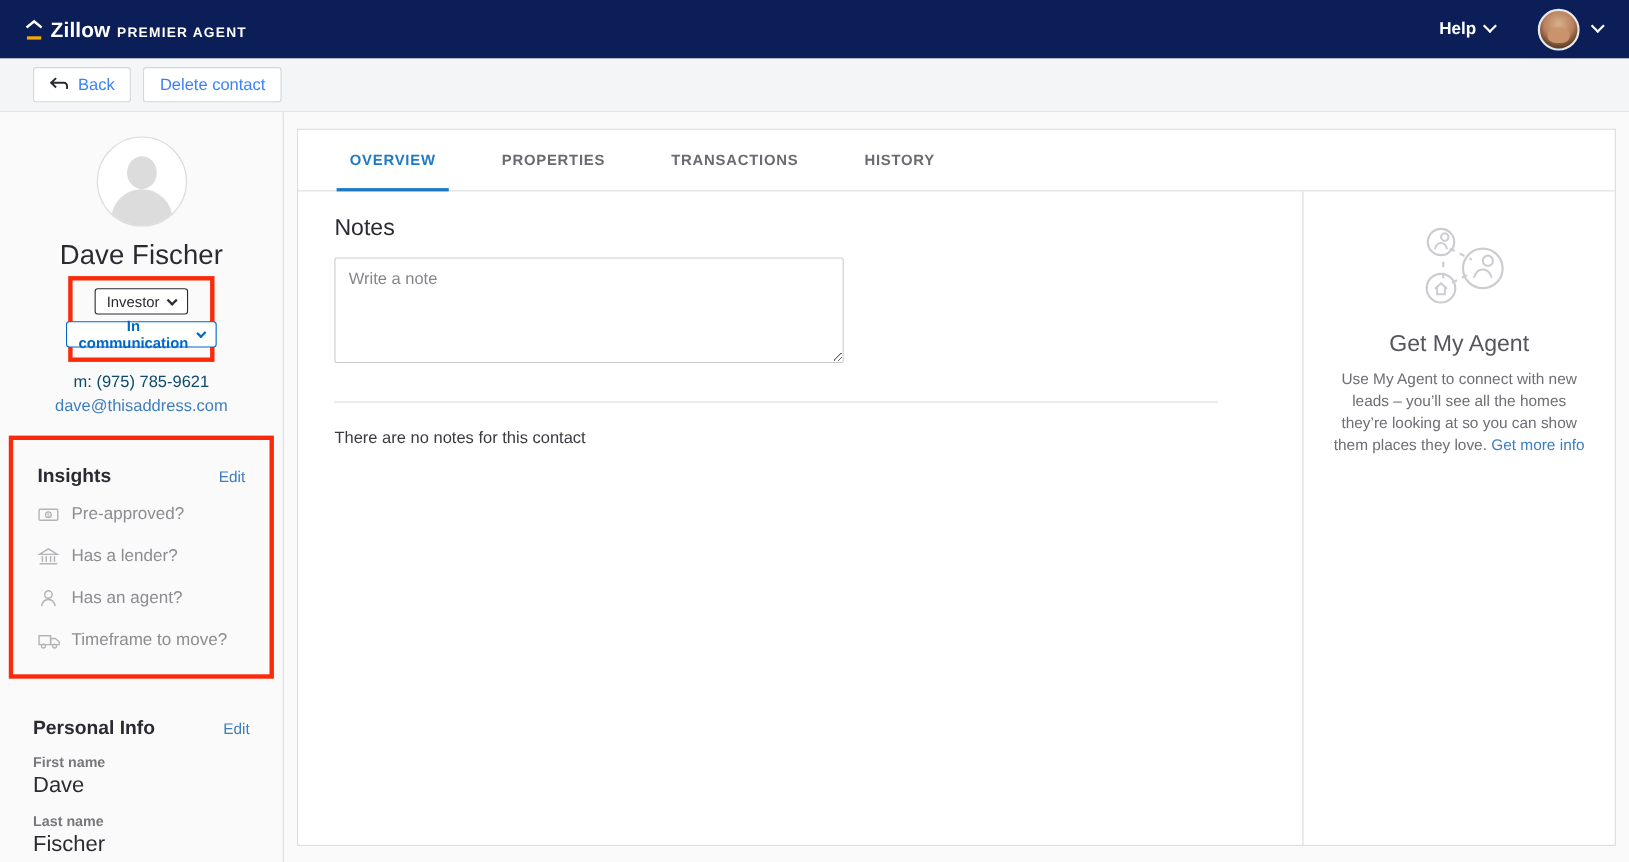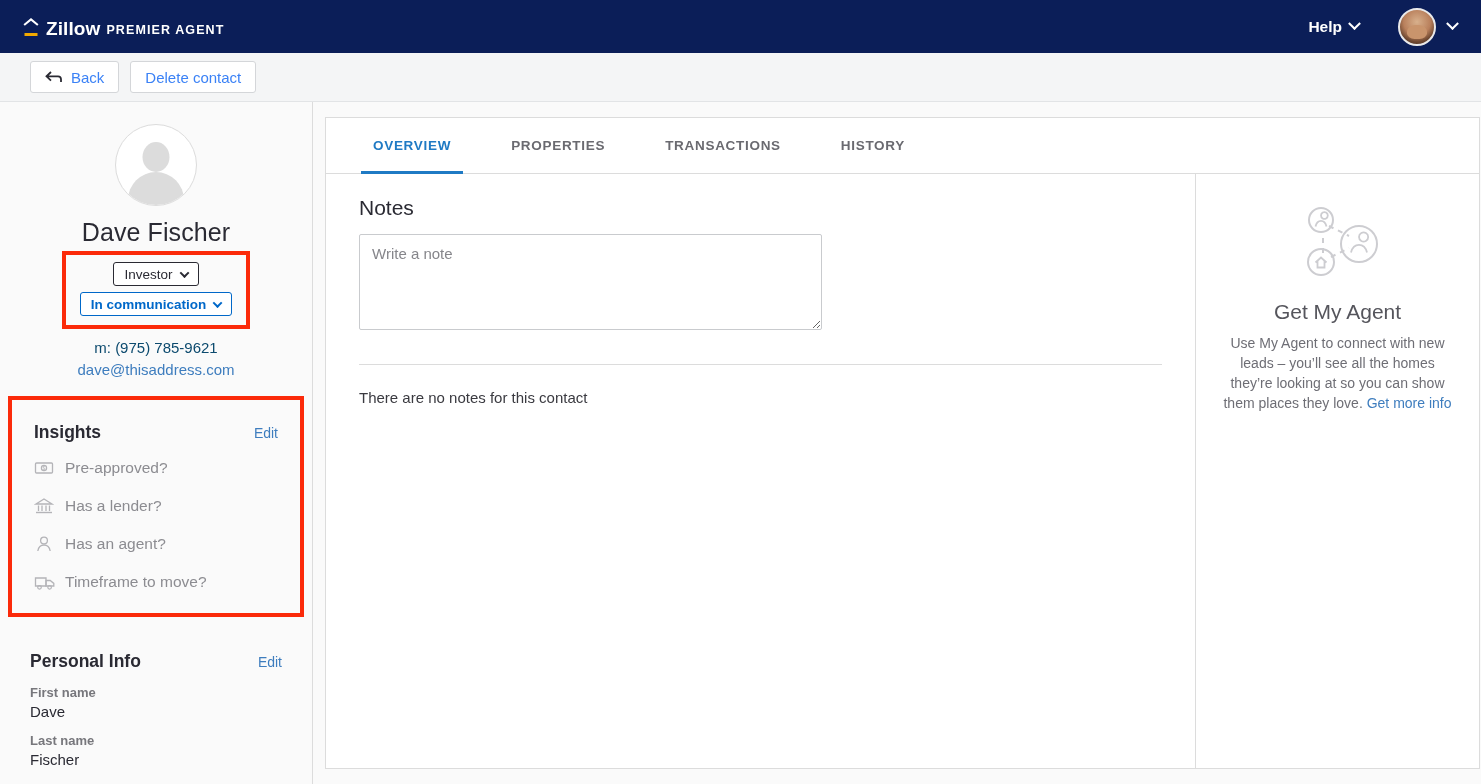--- a/index.html
+++ b/index.html
@@ -68,21 +68,21 @@
     height: 32px; padding: 0 14px; font-size: 15px; color: #3b82f6;
     display: inline-flex; align-items: center; gap: 9px; cursor: pointer;
     font-family: "Liberation Sans", sans-serif;
   }
 
   
   .body-area { display: flex; height: 682px; background: #ffffff; }
 
   
   .sidebar {
-    width: 313px; flex: none; background: #fafafa;
+    width: 258px; flex: none; background: #fafafa;
     border-right: 1px solid #dcdcdc;
     position: relative; padding-top: 22px;
   }
   .profile { text-align: center; }
   .ph-avatar {
     width: 82px; height: 82px; border-radius: 50%;
     border: 1.5px solid #dcdcdc; background: #ffffff;
     margin: 0 auto; position: relative; overflow: hidden;
   }
   .ph-head {
@@ -126,21 +126,21 @@
   .insights-wrap { margin: 17px 8px 0 8px; padding: 10px 0 12px 0; }
   .insight-row {
     display: flex; align-items: center; gap: 11px;
     padding: 0 22px; height: 38px; color: #8c8c91; font-size: 15.5px;
   }
   .insight-row .ico { width: 20px; height: 20px; flex: none; display:block; }
 
   .pi { margin-top: 22px; }
   .field { margin-top: 13px; }
   .field-label { font-size: 13px; color: #77777c; font-weight: bold; }
-  .field-value { font-size: 15px; color: #2a2a33; margin-top: 3px; }
+  .field-value { font-size: 20px; color: #2a2a33; margin-top: 3px; }
 
   
   .main {
     flex: 1; background: #fafafa; padding: 15px 12px 0 12px;
   }
   .card {
     background: #ffffff; border: 1px solid #dcdcdc;
     height: 652px; display: flex; flex-direction: column;
   }
   .tabs {

